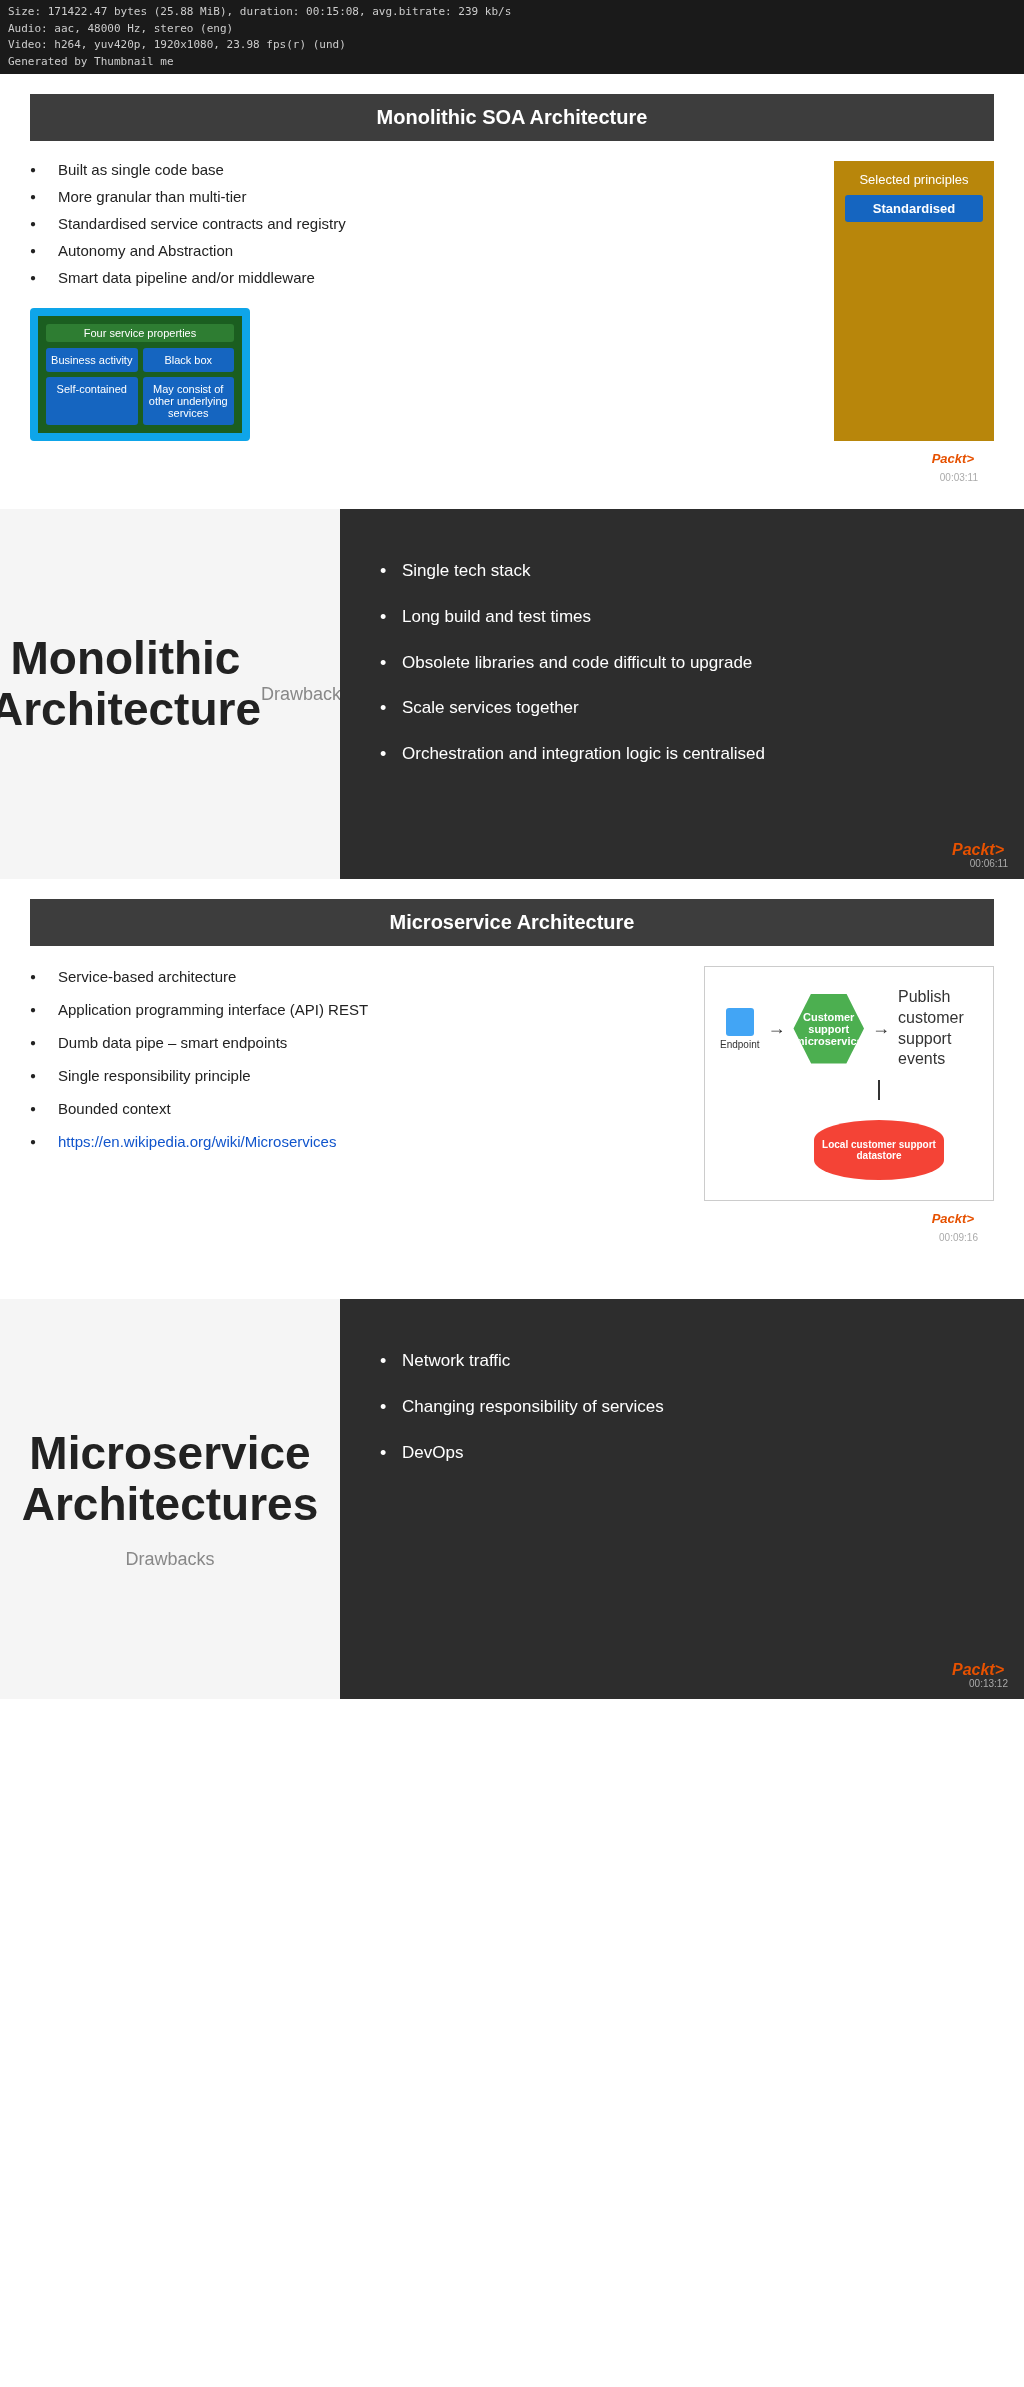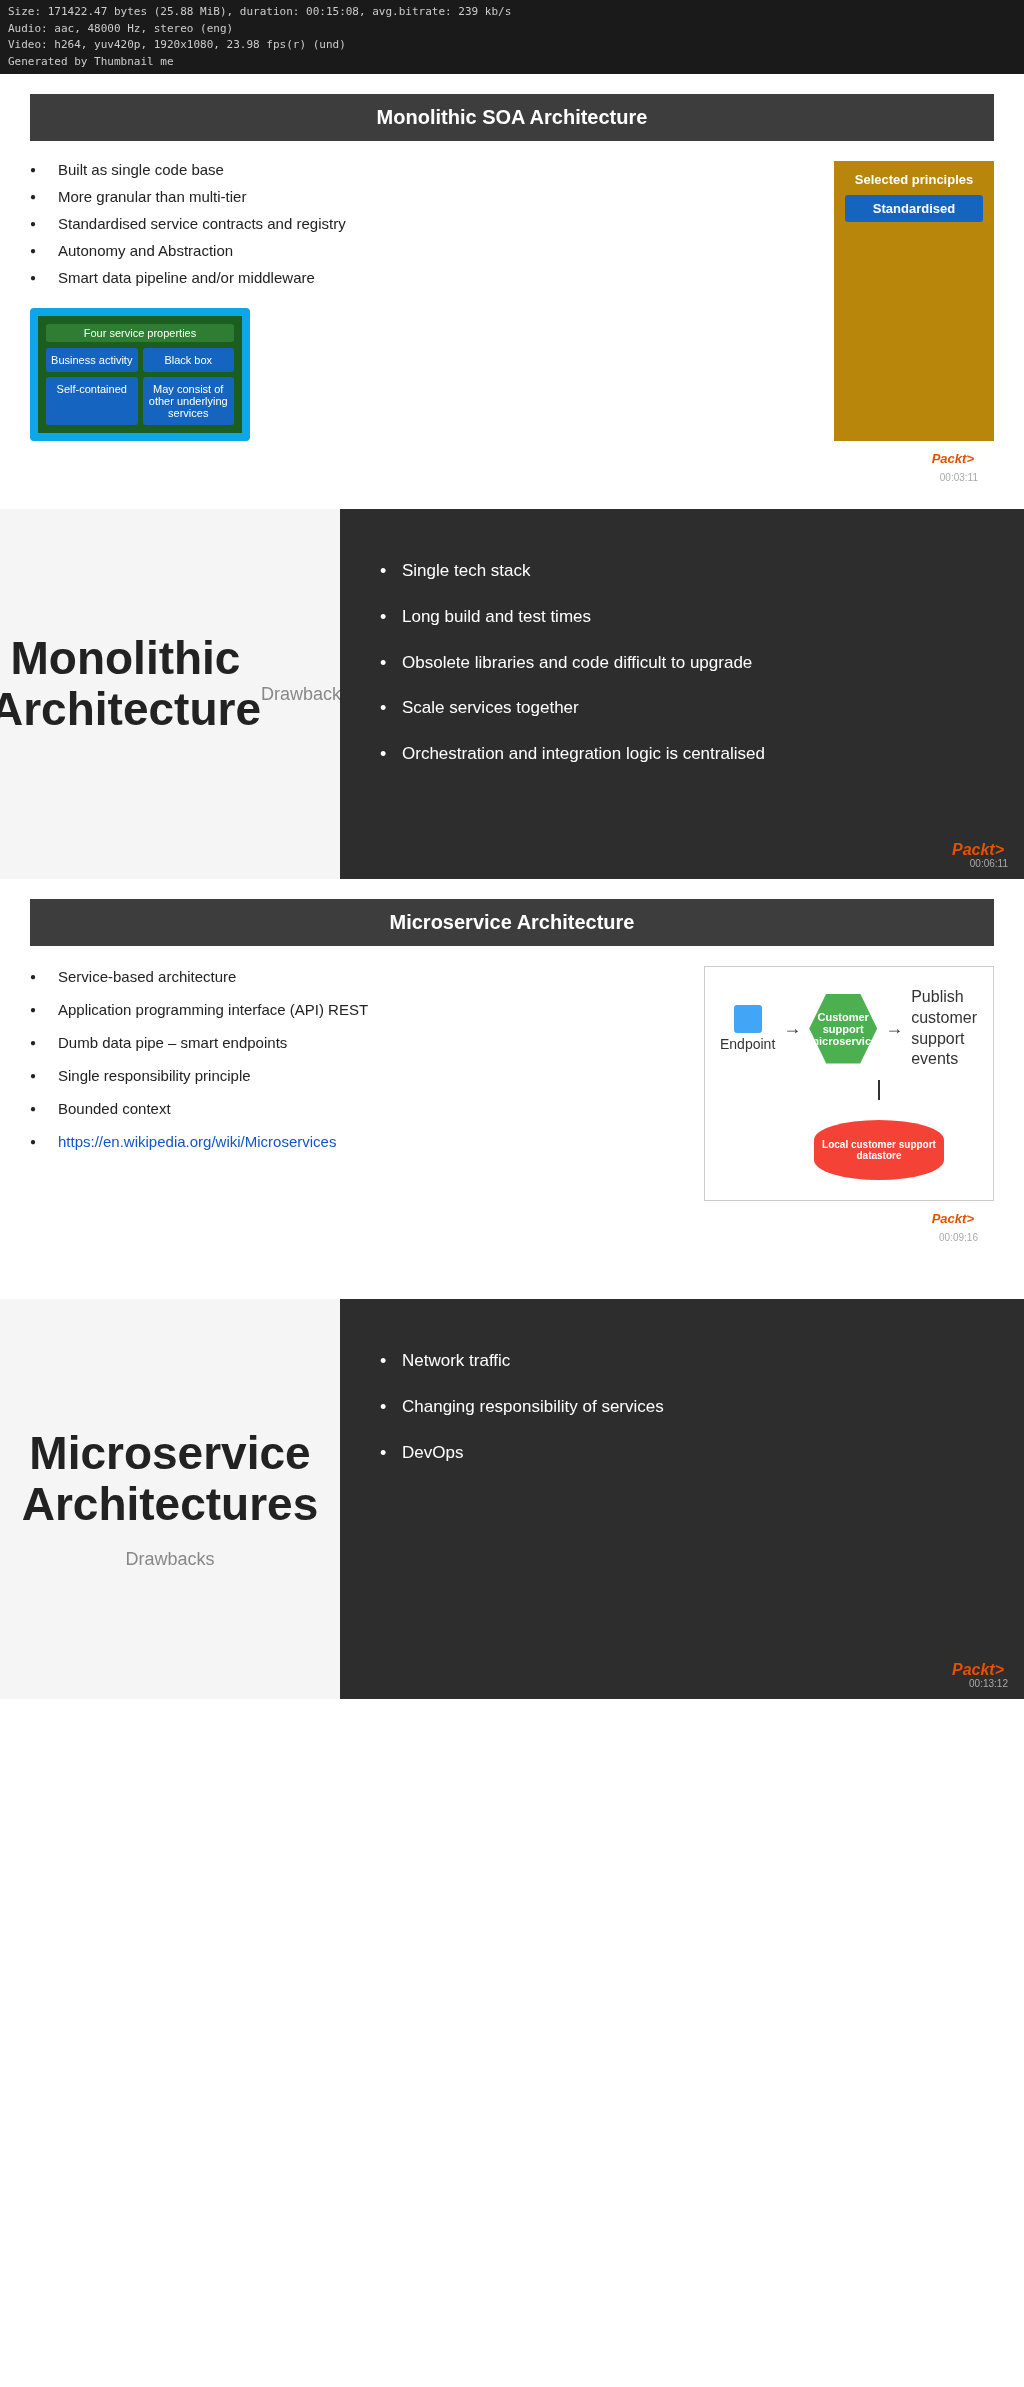--- a/index.html
+++ b/index.html
@@ -116,21 +116,21 @@
       width: 160px;
       border: 3px solid #b8860b;
       background: #b8860b;
       padding: 8px;
       flex-shrink: 0;
     }
 
     .principles-title {
       color: #fff;
       font-size: 13px;
-      font-weight: bold;
+      font-weight: normal;
       text-align: center;
       margin-bottom: 8px;
     }
 
     .principles-btn {
       background: #1565c0;
       color: #fff;
       font-size: 13px;
       text-align: center;
       padding: 6px 8px;
@@ -519,21 +519,21 @@
         <li><a>https://en.wikipedia.org/wiki/Microservices</a></li>
       </ul>
     </div>
 
     <div class="microservice-diagram">
       <div class="ms-diagram-inner">
 
         <div class="ms-endpoint-row">
           <div style="display:flex; flex-direction:column; align-items:center;">
             <div class="ms-endpoint-box"></div>
-            <div style="font-size:14px; color:#333; margin-top:3px;">Endpoint</div>
+            <div style="font-size:10px; color:#333; margin-top:3px;">Endpoint</div>
           </div>
           <span style="font-size:18px; color:#333;">→</span>
           <div class="ms-hexagon">
             <span style="white-space:pre-line; font-size:11px;">Customer support
 microservice</span>
           </div>
           <span style="font-size:18px; color:#333;">→</span>
           <div class="ms-publish-text">Publish customer support events</div>
         </div>
 

